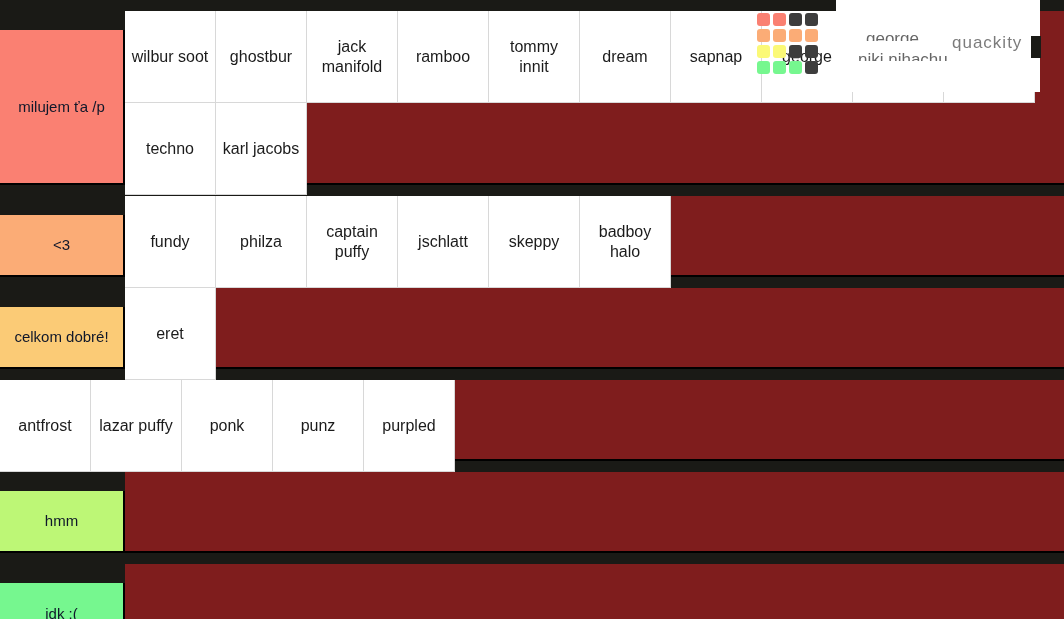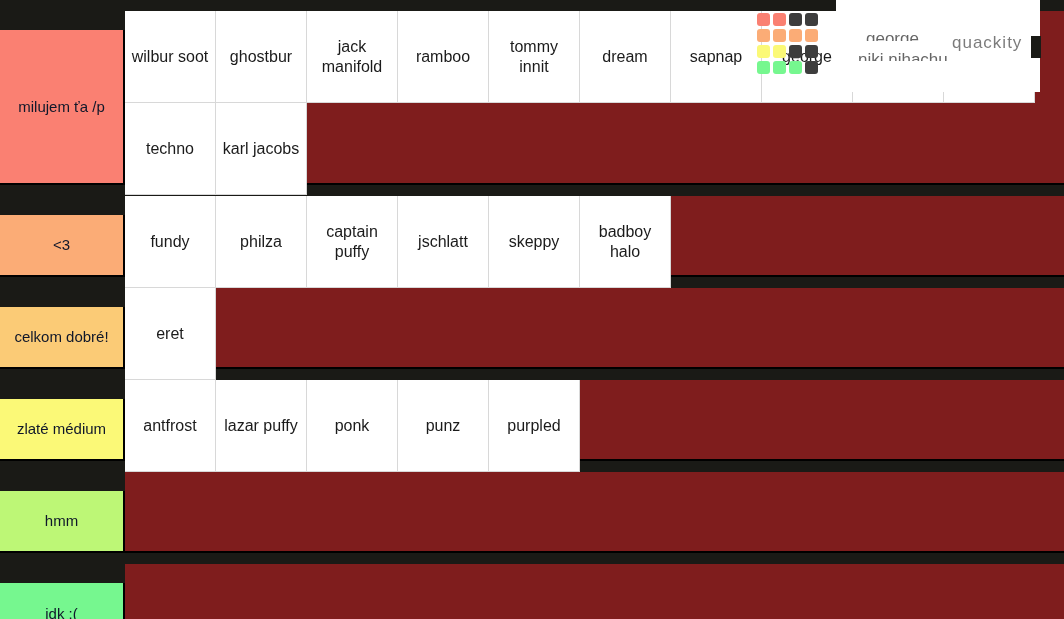--- a/index.html
+++ b/index.html
@@ -181,21 +181,20 @@
   </div>
 
   <div class="tier-row h-single">
     <div class="tier-label" style="background: rgb(251, 203, 118);">celkom dobré!</div>
     <div class="tier-items">
       <div class="item-cell">eret</div>
     </div>
   </div>
 
   <div class="tier-row h-single">
-    <div class="tier-label" style="background: rgb(251, 249, 119);">zlaté médium</div>
     <div class="tier-items">
       <div class="item-cell">antfrost</div>
       <div class="item-cell">lazar puffy</div>
       <div class="item-cell">ponk</div>
       <div class="item-cell">punz</div>
       <div class="item-cell">purpled</div>
     </div>
   </div>
 
   <div class="tier-row h-single">

